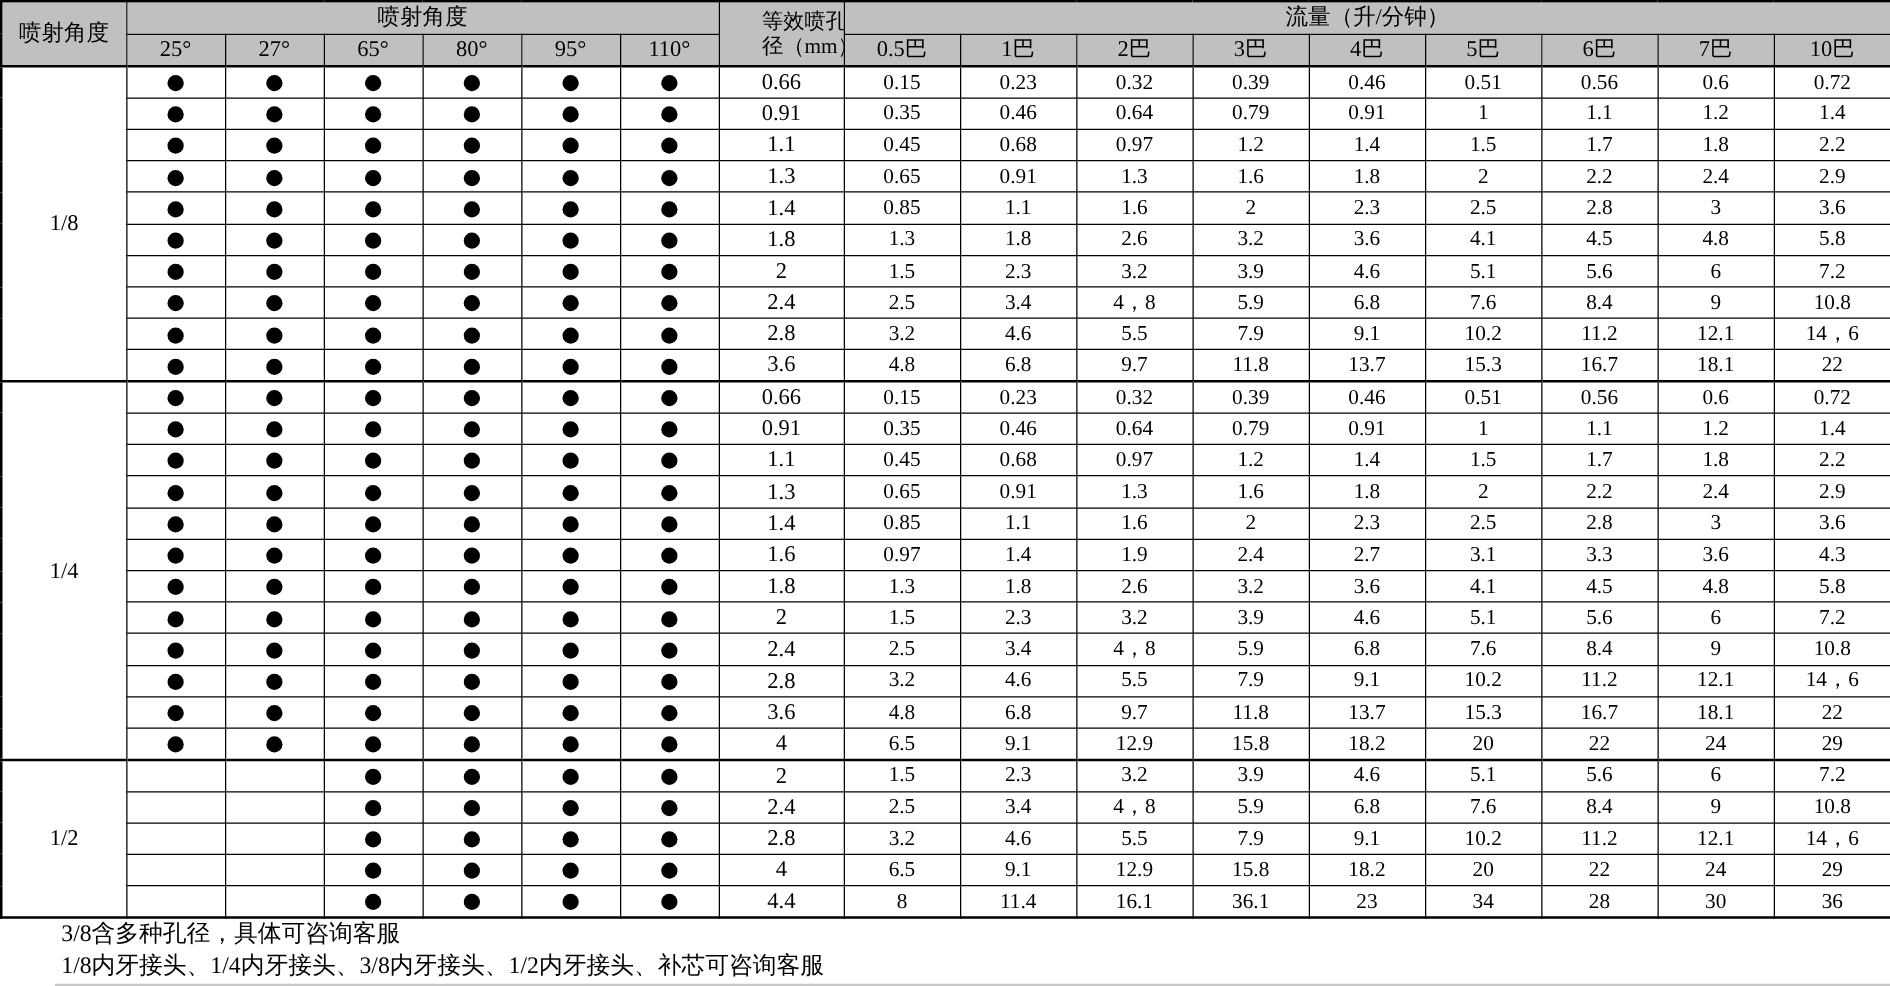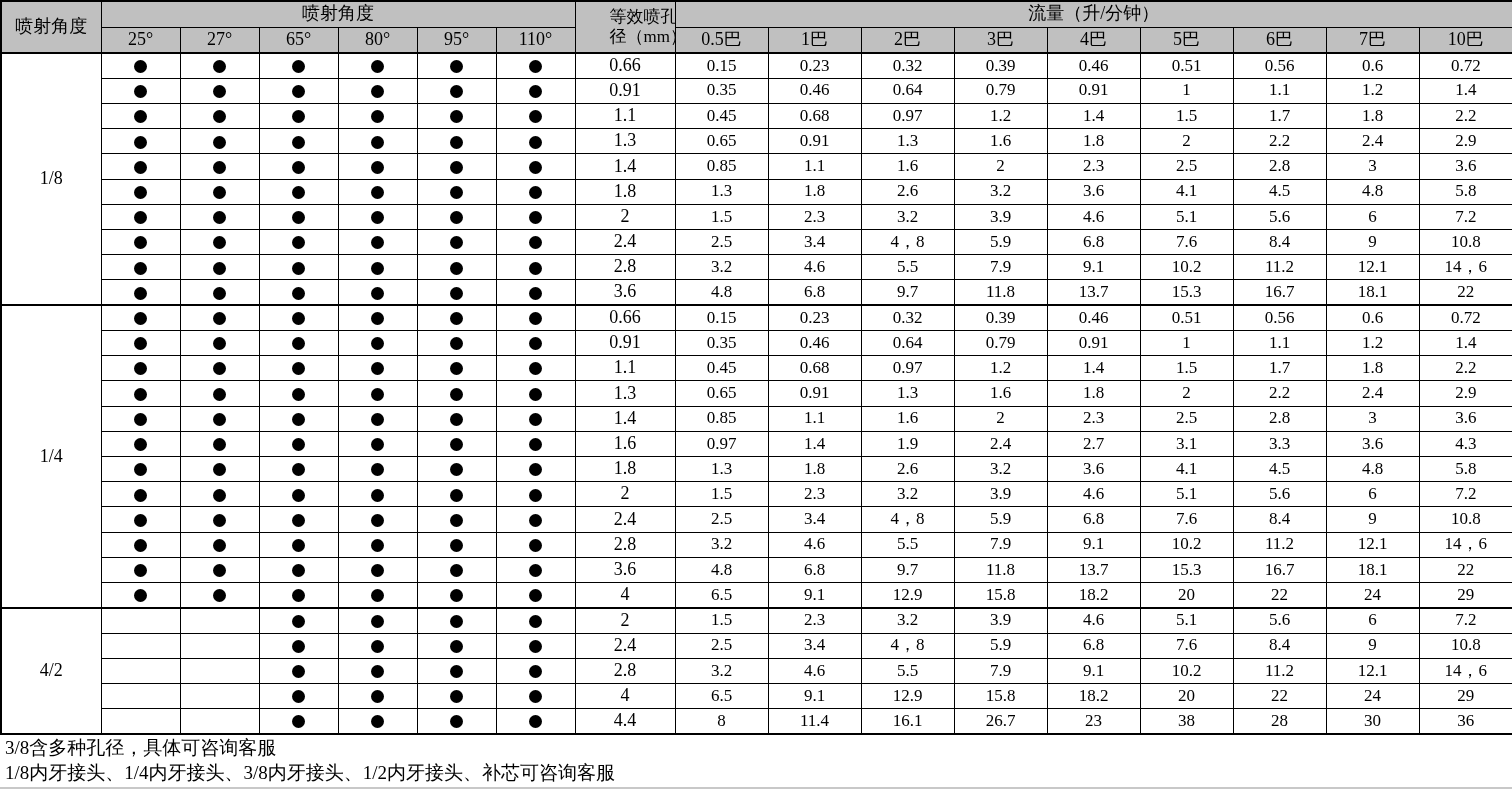--- a/index.html
+++ b/index.html
@@ -37,21 +37,21 @@
   td.diam{font-size:18px;}
   .diam-hdr div{line-height:1.15;font-size:17px;margin-left:34px;}
   .dotcell .dot{
     display:inline-block;width:13px;height:13px;border-radius:50%;
     background:var(--ink);vertical-align:middle;
   }
   tr.section-start td{border-top:2px solid var(--border);}
   .notes{width:1512px;height:54px;}
   .note-line{
     height:26px;line-height:26px;font-size:19px;
-    padding-left:5px;white-space:nowrap;
+    padding-left:5px;white-space:nowrap;margin-left:44px;
   }
   .note-line:last-child{border-bottom:2px solid #c8c8c8;height:28px;line-height:24px;}
 </style>
 </head>
 <body>
 
 <table>
   <colgroup>
     <col style="width:100px">
     <col style="width:79px">
@@ -492,21 +492,21 @@
         <td class="flow">9.1</td>
         <td class="flow">12.9</td>
         <td class="flow">15.8</td>
         <td class="flow">18.2</td>
         <td class="flow">20</td>
         <td class="flow">22</td>
         <td class="flow">24</td>
         <td class="flow">29</td>
       </tr>
       <tr class="section-start">
-        <td rowspan="5" class="inlet">4/2</td>
+        <td rowspan="5" class="inlet">1/2</td>
         <td class="dotcell"></td>
         <td class="dotcell"></td>
         <td class="dotcell"><span class="dot"></span></td>
         <td class="dotcell"><span class="dot"></span></td>
         <td class="dotcell"><span class="dot"></span></td>
         <td class="dotcell"><span class="dot"></span></td>
         <td class="diam">2</td>
         <td class="flow">1.5</td>
         <td class="flow">2.3</td>
         <td class="flow">3.2</td>
@@ -575,23 +575,23 @@
         <td class="dotcell"></td>
         <td class="dotcell"></td>
         <td class="dotcell"><span class="dot"></span></td>
         <td class="dotcell"><span class="dot"></span></td>
         <td class="dotcell"><span class="dot"></span></td>
         <td class="dotcell"><span class="dot"></span></td>
         <td class="diam">4.4</td>
         <td class="flow">8</td>
         <td class="flow">11.4</td>
         <td class="flow">16.1</td>
-        <td class="flow">26.7</td>
+        <td class="flow">36.1</td>
         <td class="flow">23</td>
-        <td class="flow">38</td>
+        <td class="flow">34</td>
         <td class="flow">28</td>
         <td class="flow">30</td>
         <td class="flow">36</td>
       </tr>
     </tbody>
 </table>
 
 <div class="notes">
   <div class="note-line">3/8含多种孔径，具体可咨询客服</div>
   <div class="note-line">1/8内牙接头、1/4内牙接头、3/8内牙接头、1/2内牙接头、补芯可咨询客服</div>

